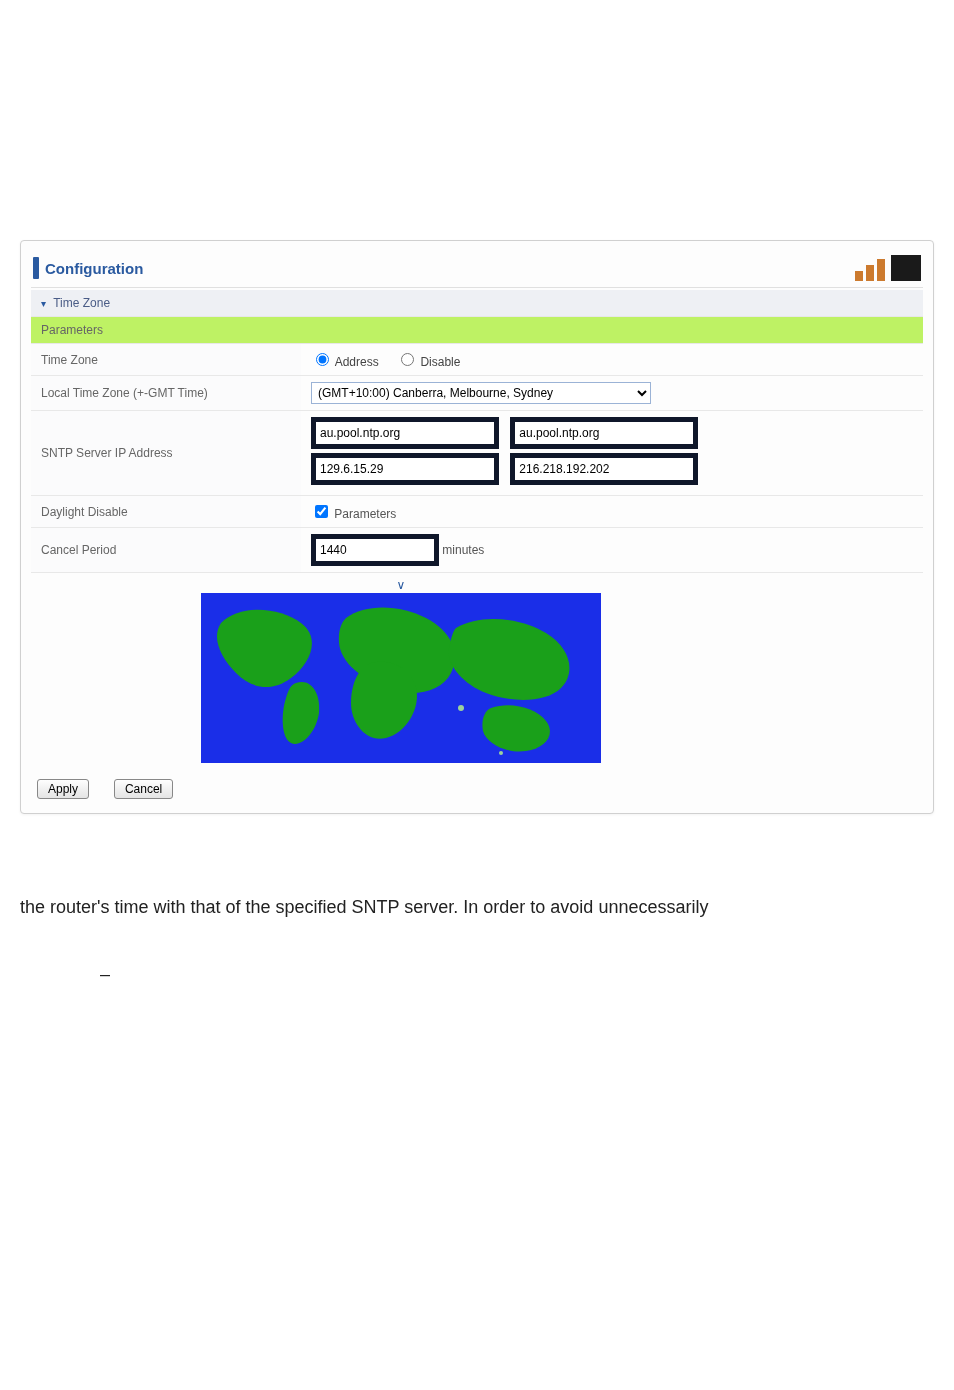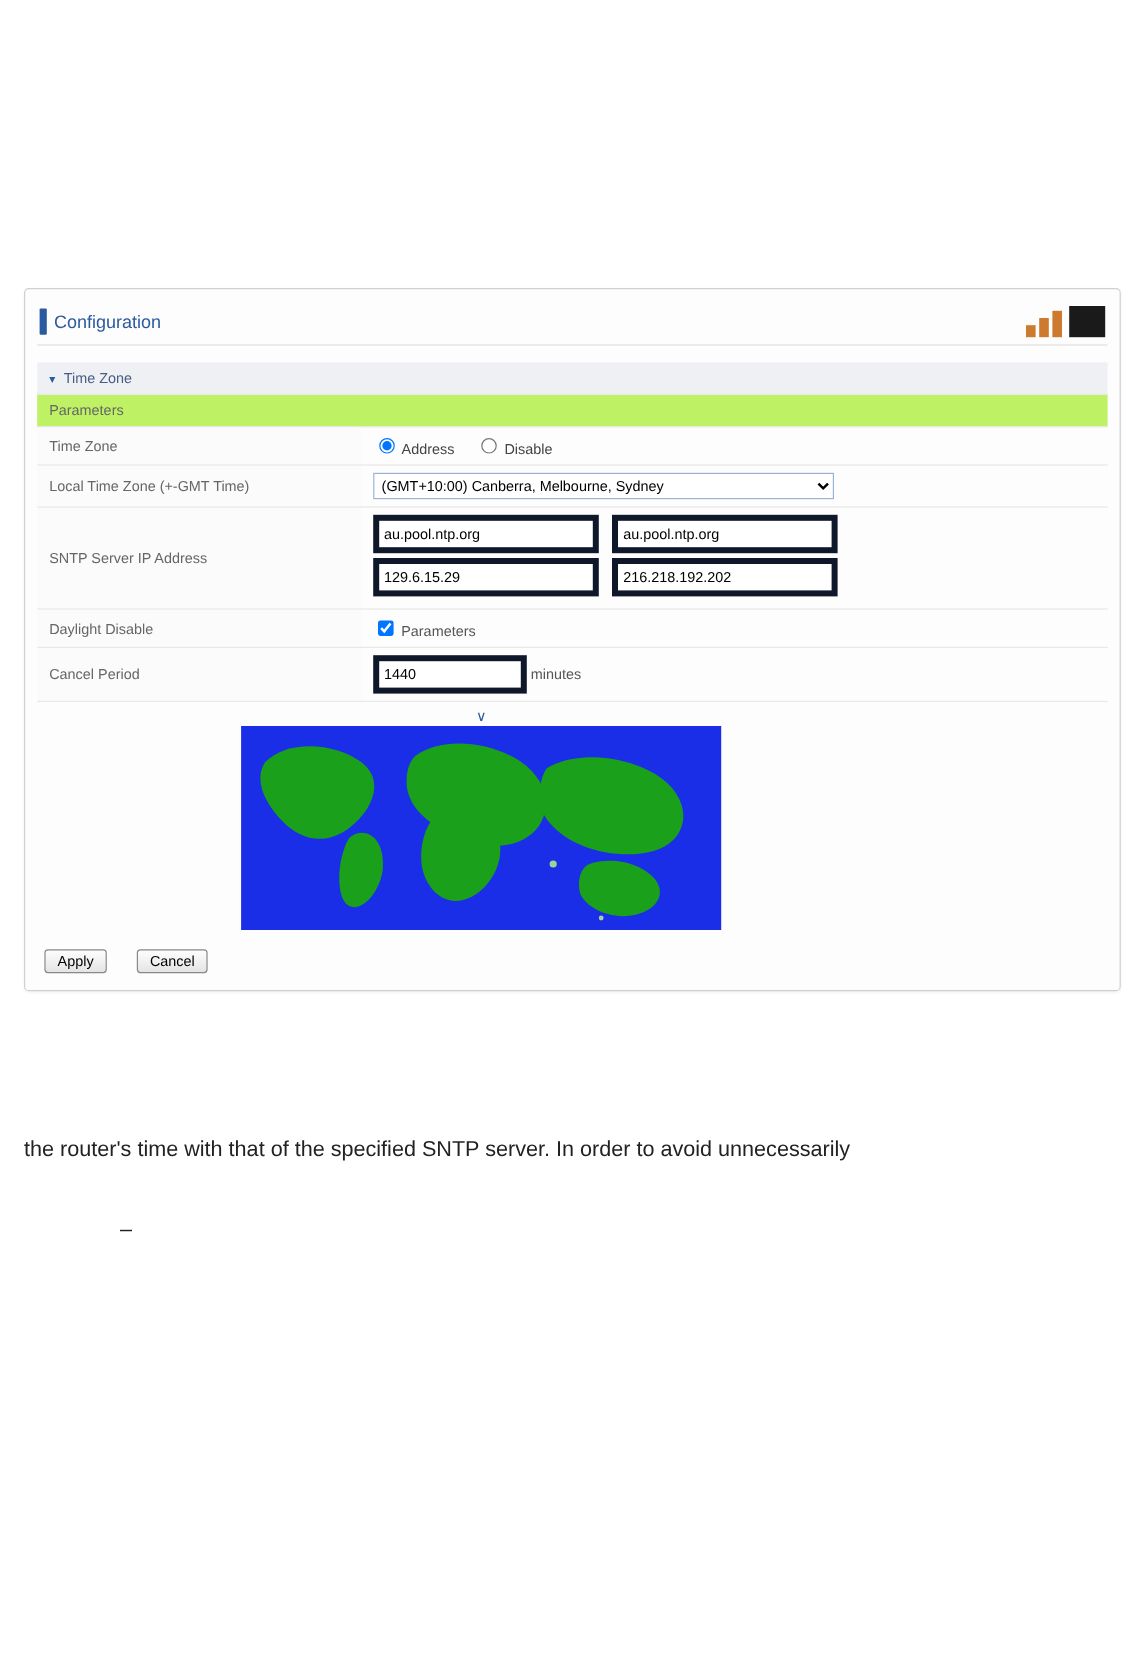--- a/index.html
+++ b/index.html
@@ -38,21 +38,21 @@
     display: inline-block;
     width: 6px;
     height: 22px;
     background: #2a5aa0;
     margin-right: 6px;
     border-radius: 1px;
   }
   .panel-title {
     color: #2a5aa0;
     font-size: 15px;
-    font-weight: normal;
+    font-weight: bold;
   }
   .logo {
     display: flex;
     align-items: flex-end;
     gap: 4px;
   }
   .logo-stack {
     display:flex;
     align-items:flex-end;
     gap:3px;
@@ -68,21 +68,21 @@
   .logo-text {
     display:inline-block;
     width:30px;
     height:26px;
     background:#1a1a1a;
     margin-left:2px;
   }
   table.form {
     width: 100%;
     border-collapse: collapse;
-    margin-top: 14px;
+    margin-top: 2px;
   }
   table.form td {
     border-bottom: 1px solid #e8e8e8;
     padding: 6px 10px;
     font-size: 12px;
     color: #555;
     vertical-align: middle;
   }
   table.form tr.section-head td {
     background: #eef0f4;
@@ -166,33 +166,33 @@
   .btn {
     font-size: 12px;
     padding: 2px 10px;
     border: 1px solid #888;
     background: linear-gradient(#fefefe,#e4e4e4);
     border-radius: 3px;
     cursor: pointer;
     margin-right: 21px;
   }
   .para {
-    margin-top: 118px;
+    margin-top: 80px;
     font-size: 18px;
     color: #222;
     line-height: 1.5;
   }
   .para .dash {
     display:block;
     margin-top:40px;
     margin-left:80px;
     font-size:18px;
   }
   .tz-select {
-    width: 384px;
+    width: 340px;
   }
   .resync-input {
     width: 110px;
   }
 </style>
 </head>
 <body>
 
 <div class="page">
 

